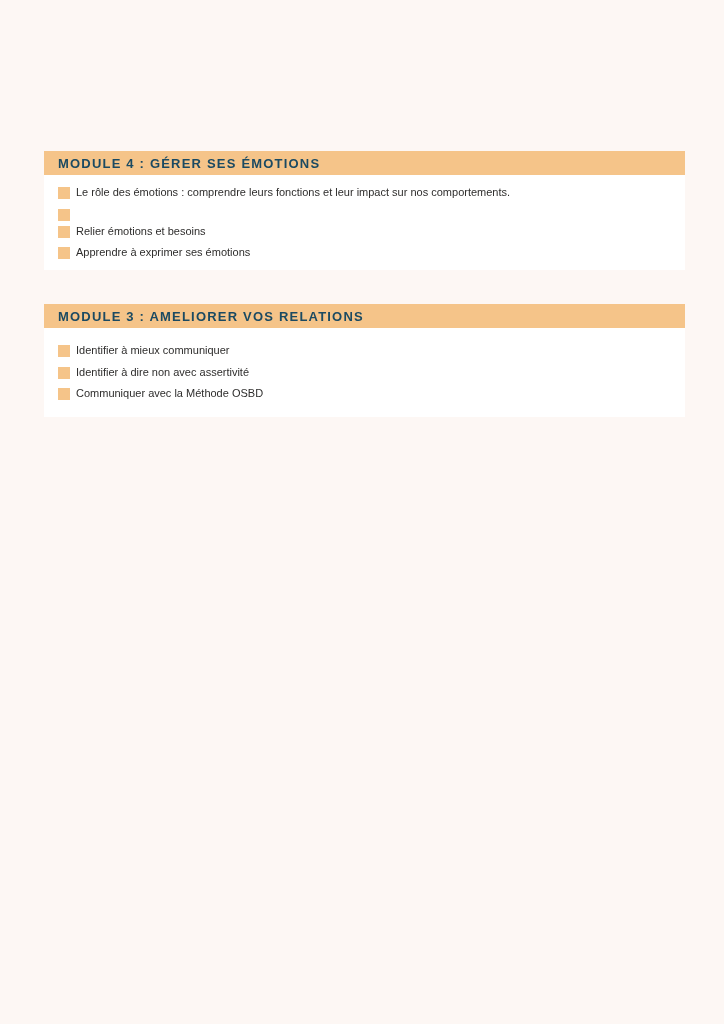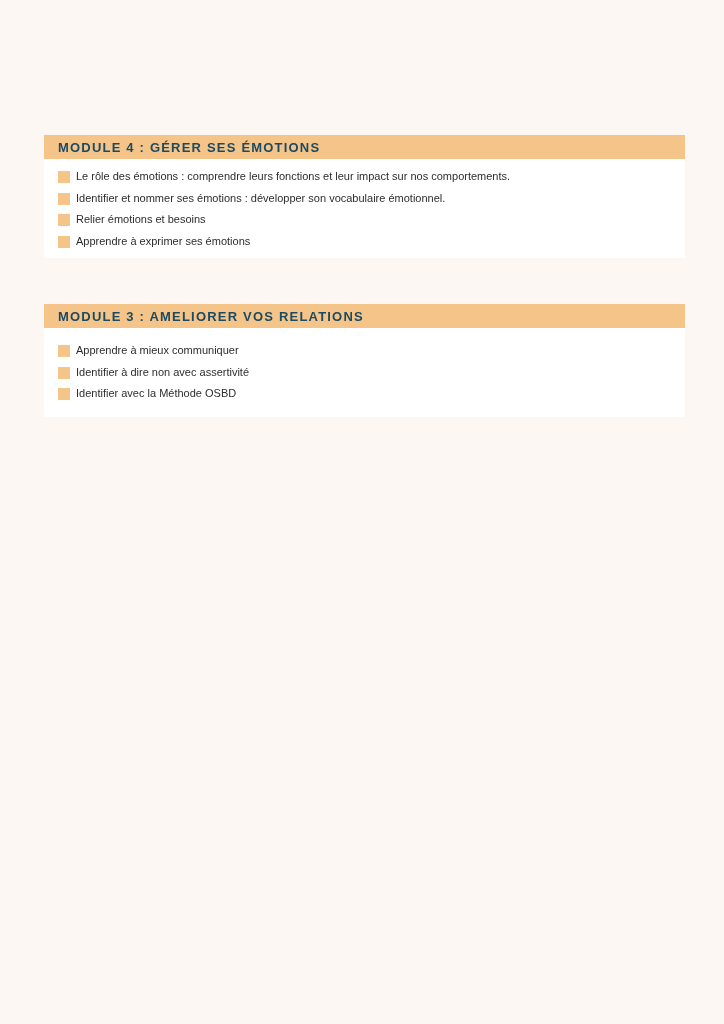--- a/index.html
+++ b/index.html
@@ -18,21 +18,21 @@
     margin: 0 auto;
     background: var(--page-background, #fdf7f4);
     overflow: hidden;
     font-family: "Liberation Sans", sans-serif;
   }
   .module {
     position: absolute;
     left: 44px;
     width: 641px;
   }
-  .module-1 { top: 135px; }
+  .module-1 { top: 151px; }
   .module-2 { top: 304px; }
   .module-header {
     height: 24px;
     background: var(--accent-orange, #f5c489);
     display: flex;
     align-items: center;
     padding-left: 14px;
   }
   .module-title {
     color: var(--header-text, #1b4a62);
@@ -79,21 +79,20 @@
       <span class="module-title">MODULE 4 : GÉRER SES ÉMOTIONS</span>
     </div>
     <div class="module-content">
       <ul class="item-list">
         <li class="item">
           <span class="bullet"></span>
           <span class="item-text">Le rôle des émotions : comprendre leurs fonctions et leur impact sur nos comportements.</span>
         </li>
         <li class="item">
           <span class="bullet"></span>
-          <span class="item-text">Identifier et nommer ses émotions : développer son vocabulaire émotionnel.</span>
         </li>
         <li class="item">
           <span class="bullet"></span>
           <span class="item-text">Relier émotions et besoins</span>
         </li>
         <li class="item">
           <span class="bullet"></span>
           <span class="item-text">Apprendre à exprimer ses émotions</span>
         </li>
       </ul>
@@ -101,27 +100,27 @@
   </section>
 
   <section class="module module-2">
     <div class="module-header">
       <span class="module-title">MODULE 3 : AMELIORER VOS RELATIONS</span>
     </div>
     <div class="module-content">
       <ul class="item-list">
         <li class="item">
           <span class="bullet"></span>
-          <span class="item-text">Apprendre à mieux communiquer</span>
+          <span class="item-text">Identifier à mieux communiquer</span>
         </li>
         <li class="item">
           <span class="bullet"></span>
           <span class="item-text">Identifier à dire non avec assertivité</span>
         </li>
         <li class="item">
           <span class="bullet"></span>
-          <span class="item-text">Identifier avec la Méthode OSBD</span>
+          <span class="item-text">Communiquer avec la Méthode OSBD</span>
         </li>
       </ul>
     </div>
   </section>
 
 </div>
 
 </body></html>

